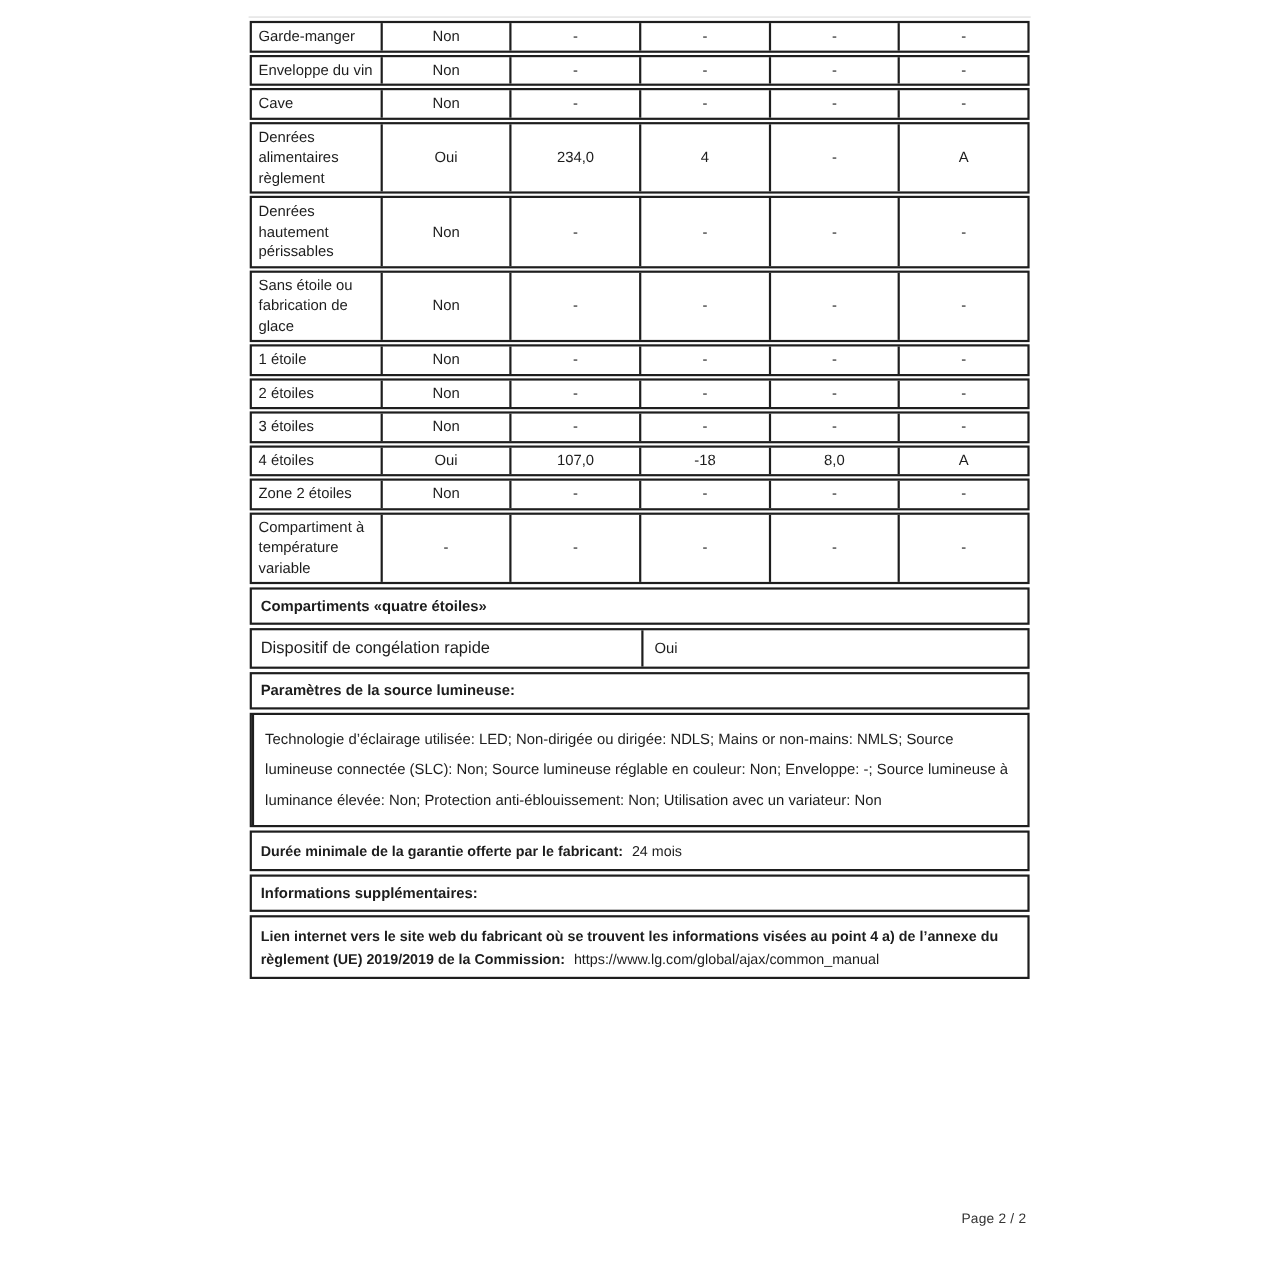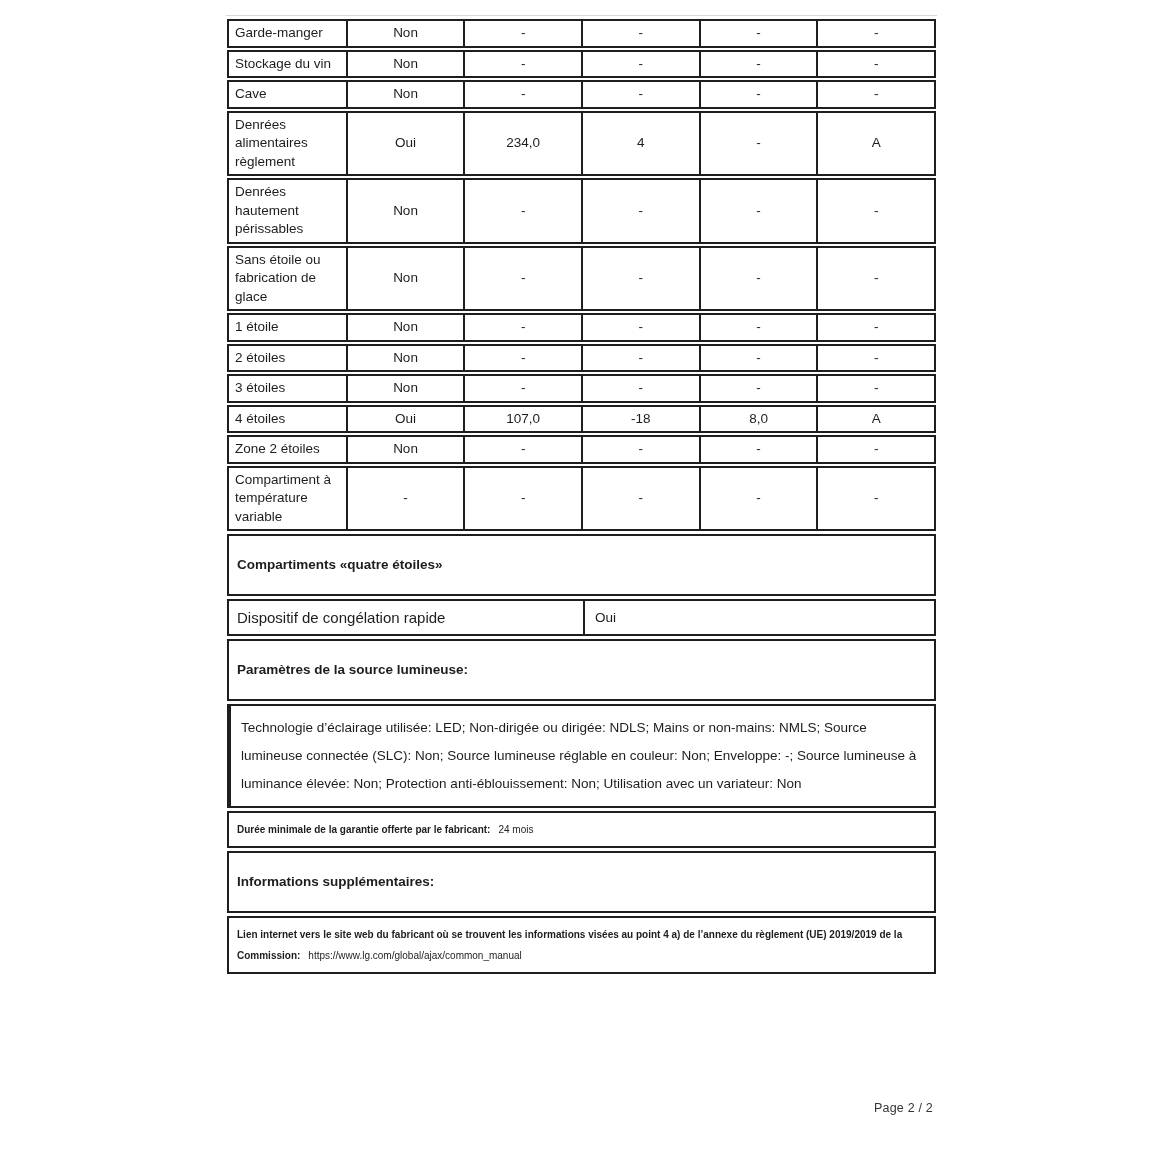--- a/index.html
+++ b/index.html
@@ -48,40 +48,40 @@
     display: flex; align-items: center; justify-content: center;
     text-align: center;
     border-left: 2px solid #1e1e1e;
   }
   .box {
     border: 2px solid #1e1e1e;
     margin-top: 3px;
     background: #fff;
     box-sizing: border-box;
   }
-  .sec { padding: 20px 8px; font-weight: bold; font-size: 13.5px; line-height: 18px; }
+  .sec { padding: 6px 8px; font-weight: bold; font-size: 13.5px; line-height: 18px; }
   .kv { display: flex; }
   .kv .cl {
     box-sizing: border-box;
     width: 50.2%;
     padding: 7px 8px;
     font-size: 15px; line-height: 19px;
   }
   .kv .cr {
     box-sizing: border-box;
     flex: 1;
     border-left: 2px solid #1e1e1e;
     padding: 7px 10px;
     font-size: 13.5px; line-height: 19px;
   }
   .kv.light .cl { display: flex; align-items: center; }
   .kv.light .cr { line-height: 28px; padding-top: 8px; padding-bottom: 8px; }
   .para {
     padding: 6px 8px;
-    font-size: 10px;
+    font-size: 13px;
     line-height: 21px;
   }
   .bold { font-weight: bold; }
   .inline-val { font-weight: normal; margin-left: 8px; }
   .footer {
     position: absolute;
     top: 1101px;
     right: 224px;
     font-size: 12.5px;
     color: #353535;
@@ -98,21 +98,21 @@
     <div id="comp-rows">
         <div class="trow">
           <div class="cell lab">Garde-manger</div>
           <div class="cell val">Non</div>
           <div class="cell val">-</div>
           <div class="cell val">-</div>
           <div class="cell val">-</div>
           <div class="cell val">-</div>
         </div>
         <div class="trow">
-          <div class="cell lab">Stockage du vin</div>
+          <div class="cell lab">Enveloppe du vin</div>
           <div class="cell val">Non</div>
           <div class="cell val">-</div>
           <div class="cell val">-</div>
           <div class="cell val">-</div>
           <div class="cell val">-</div>
         </div>
         <div class="trow">
           <div class="cell lab">Cave</div>
           <div class="cell val">Non</div>
           <div class="cell val">-</div>

